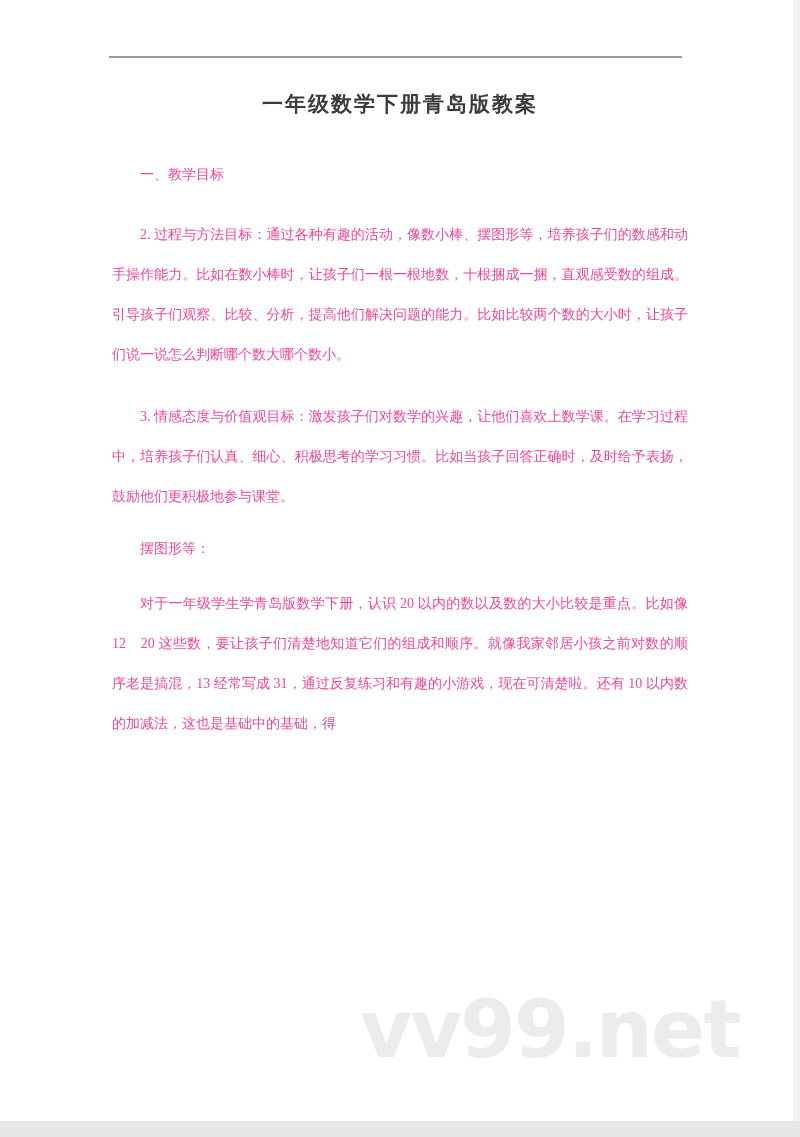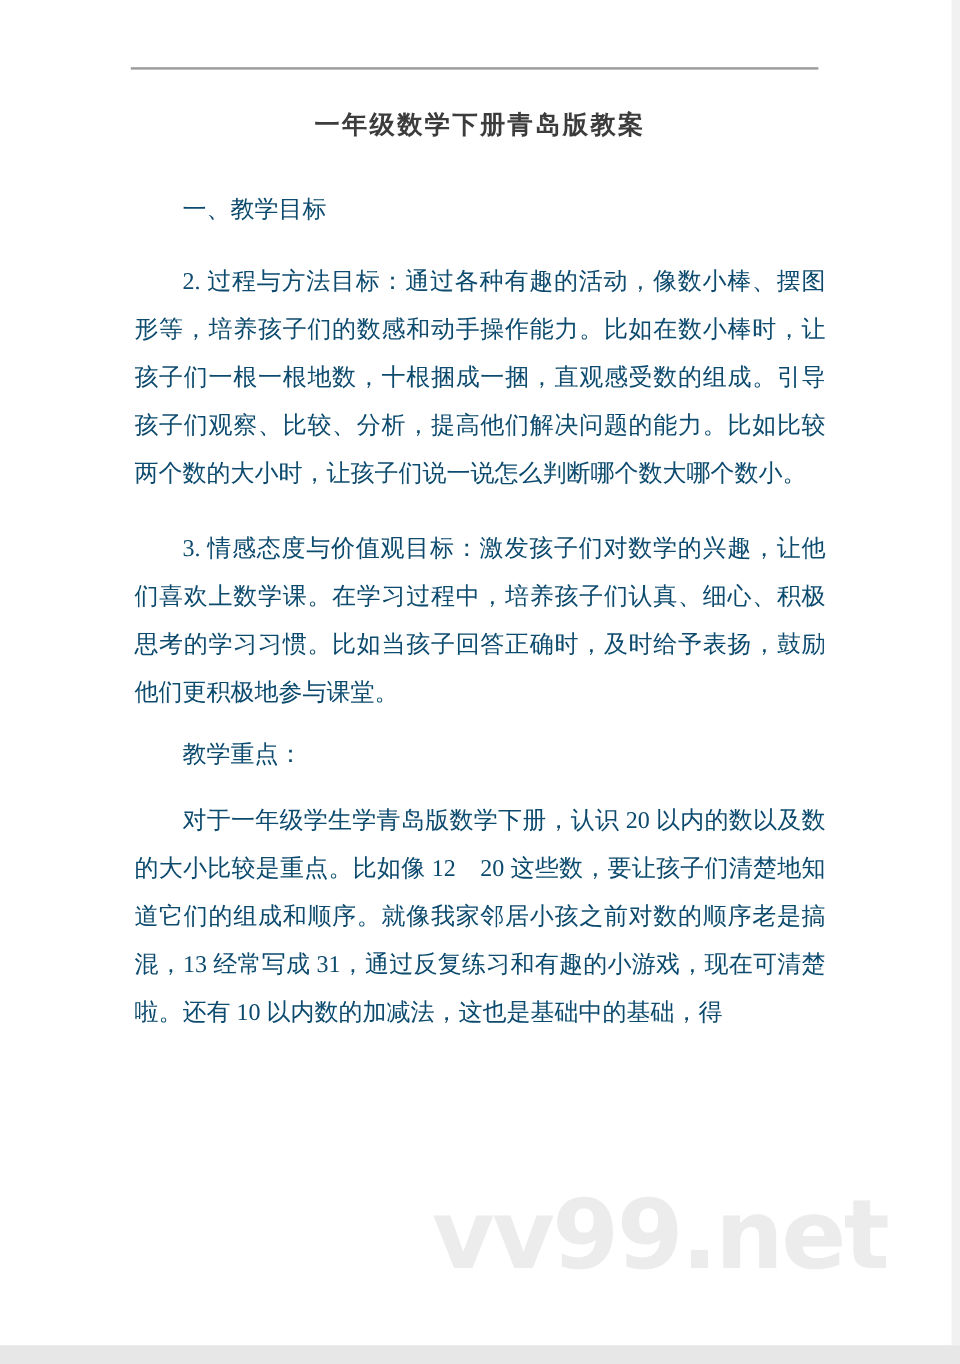--- a/index.html
+++ b/index.html
@@ -51,23 +51,23 @@
     font-weight: 600;
     letter-spacing: 2px;
     color: #3c3c3c;
     white-space: nowrap;
   }
   .doc-body {
     position: absolute;
     left: 112px;
     top: 155px;
     width: 576px;
-    font-size: 20px;
+    font-size: 14px;
     line-height: 40px;
-    color: #0c4a6e;
+    color: #ec4899;
     text-align: justify;
   }
   .doc-body p {
     margin: 0;
     text-indent: 2em;
   }
   .mt20 { margin-top: 20px !important; }
   .mt22 { margin-top: 22px !important; }
   .mt14 { margin-top: 14px !important; }
   .mt12 { margin-top: 12px !important; }
@@ -91,21 +91,21 @@
 <main>
 
   <div class="header-rule"></div>
 
   <h1 class="doc-title">一年级数学下册青岛版教案</h1>
 
   <section class="doc-body">
     <p>一、教学目标</p>
     <p class="mt20">2. 过程与方法目标：通过各种有趣的活动，像数小棒、摆图形等，培养孩子们的数感和动手操作能力。比如在数小棒时，让孩子们一根一根地数，十根捆成一捆，直观感受数的组成。引导孩子们观察、比较、分析，提高他们解决问题的能力。比如比较两个数的大小时，让孩子们说一说怎么判断哪个数大哪个数小。</p>
     <p class="mt22">3. 情感态度与价值观目标：激发孩子们对数学的兴趣，让他们喜欢上数学课。在学习过程中，培养孩子们认真、细心、积极思考的学习习惯。比如当孩子回答正确时，及时给予表扬，鼓励他们更积极地参与课堂。</p>
-    <p class="mt12">教学重点：</p>
+    <p class="mt12">摆图形等：</p>
     <p class="mt15">对于一年级学生学青岛版数学下册，认识 20 以内的数以及数的大小比较是重点。比如像 12　20 这些数，要让孩子们清楚地知道它们的组成和顺序。就像我家邻居小孩之前对数的顺序老是搞混，13 经常写成 31，通过反复练习和有趣的小游戏，现在可清楚啦。还有 10 以内数的加减法，这也是基础中的基础，得</p>
   </section>
 
   <div class="watermark">vv99.net</div>
 
   <div class="right-edge"></div>
   <div class="bottom-bar"></div>
 
 </main>
 

